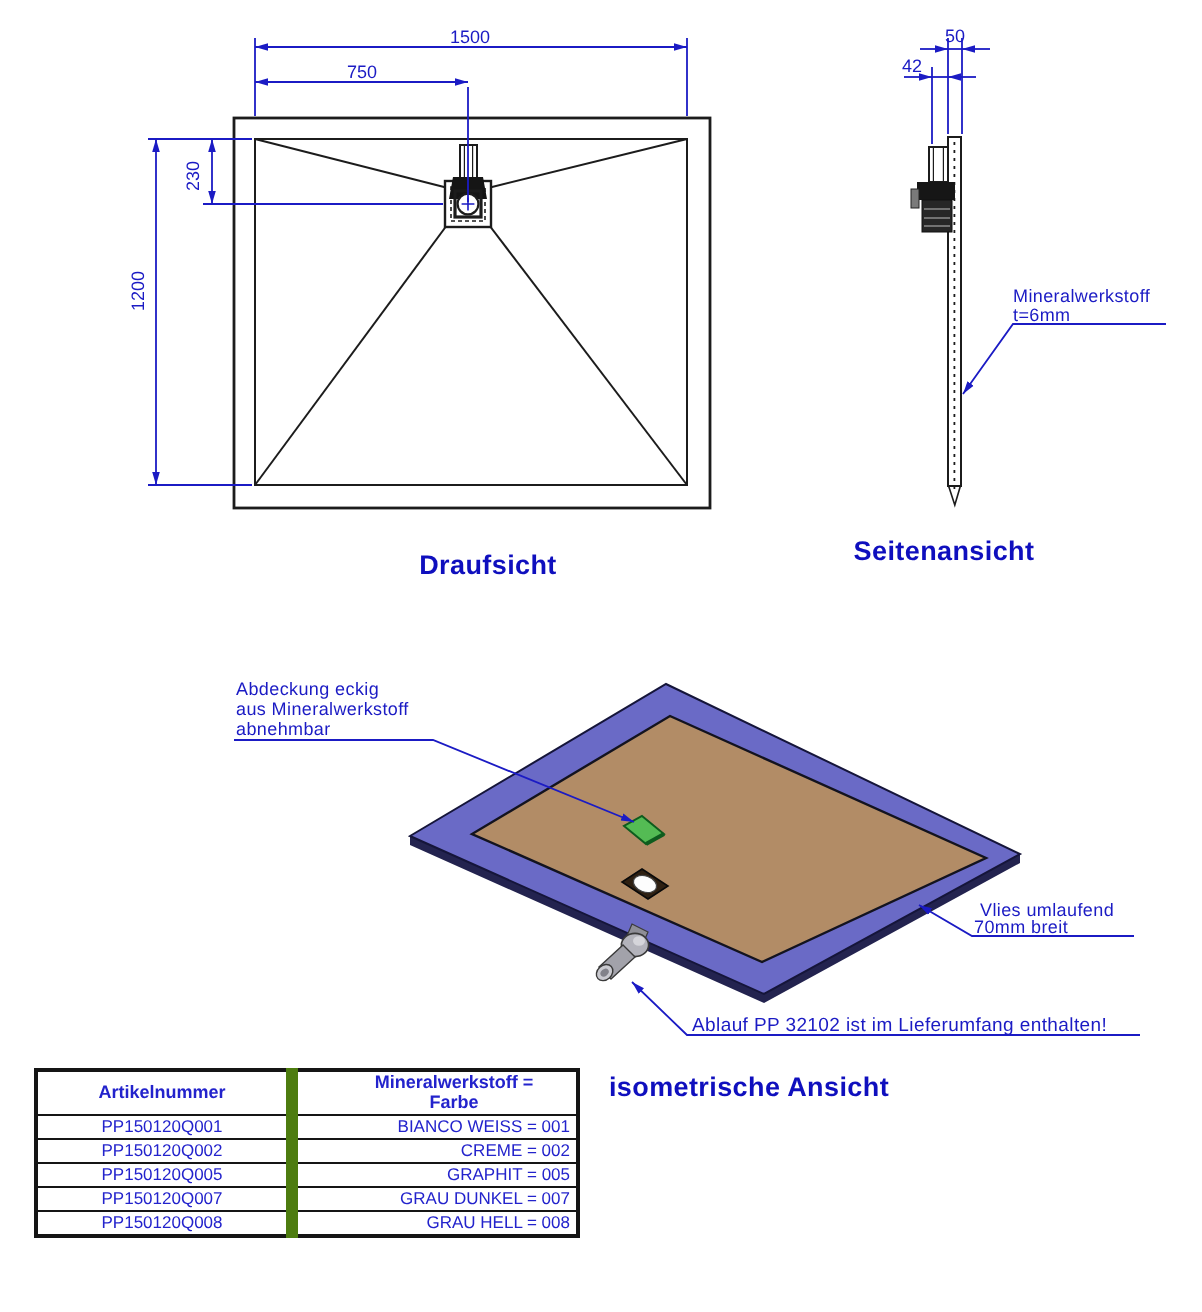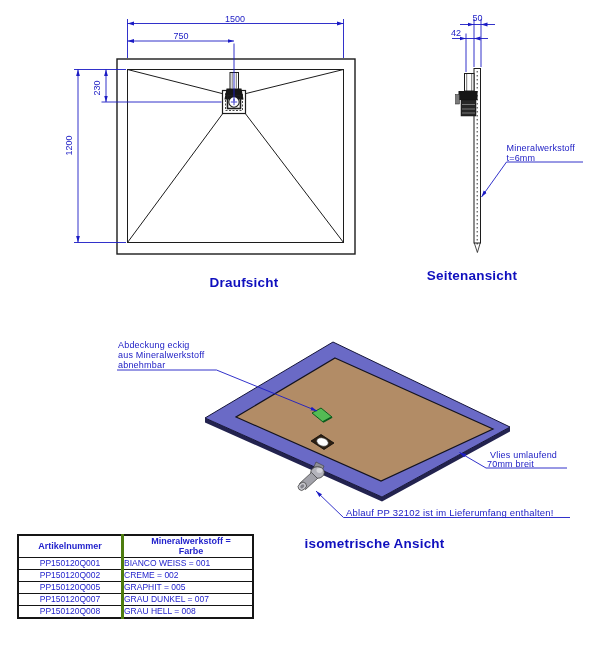--- a/index.html
+++ b/index.html
@@ -8,26 +8,26 @@
   svg{position:absolute;left:0;top:0;}
   svg text{font-family:"Liberation Sans",sans-serif;}
   .dim{font-size:9px;fill:#1b1bc4;}
   .note{font-size:9px;fill:#1b1bc4;letter-spacing:.2px;}
   .note-big{font-size:9.5px;fill:#1b1bc4;letter-spacing:.2px;}
   .ttl{font-size:13.5px;font-weight:bold;fill:#0f0fbe;letter-spacing:.2px;}
   .tbl{position:absolute;left:17px;top:534px;}
   .tbl table{border-collapse:collapse;border:2px solid #151515;color:#2323cc;}
   .tbl th{border:1px solid #151515;border-bottom:1.5px solid #151515;
           font-size:9px;font-weight:bold;height:21px;vertical-align:middle;
-          line-height:9.5px;padding:0 9px;text-align:center;}
+          line-height:9.5px;padding:0 20px;text-align:center;}
   .tbl td{border:1px solid #151515;font-size:8.5px;height:11px;line-height:11px;
           padding:0;white-space:nowrap;margin-left:20px;}
   .tbl .c1{width:84px;text-align:center;}
-  .tbl .c2{width:116px;text-align:left;padding-right:3px;}
-  .tbl .divider{border-left:3px solid #4d7c0f;}
+  .tbl .c2{width:116px;text-align:right;padding-right:3px;}
+  .tbl .divider{border-left:6px solid #4d7c0f;}
   .artifact{position:absolute;left:68px;top:650px;width:6px;height:2px;background:#777;}
 </style>
 </head>
 <body>
 
 <div class="page">
 
 <svg width="601" height="656" viewBox="0 0 601 656">
   <defs>
     <marker id="arrE" markerWidth="8" markerHeight="6" refX="6.5" refY="2.6" orient="auto" markerUnits="userSpaceOnUse">

